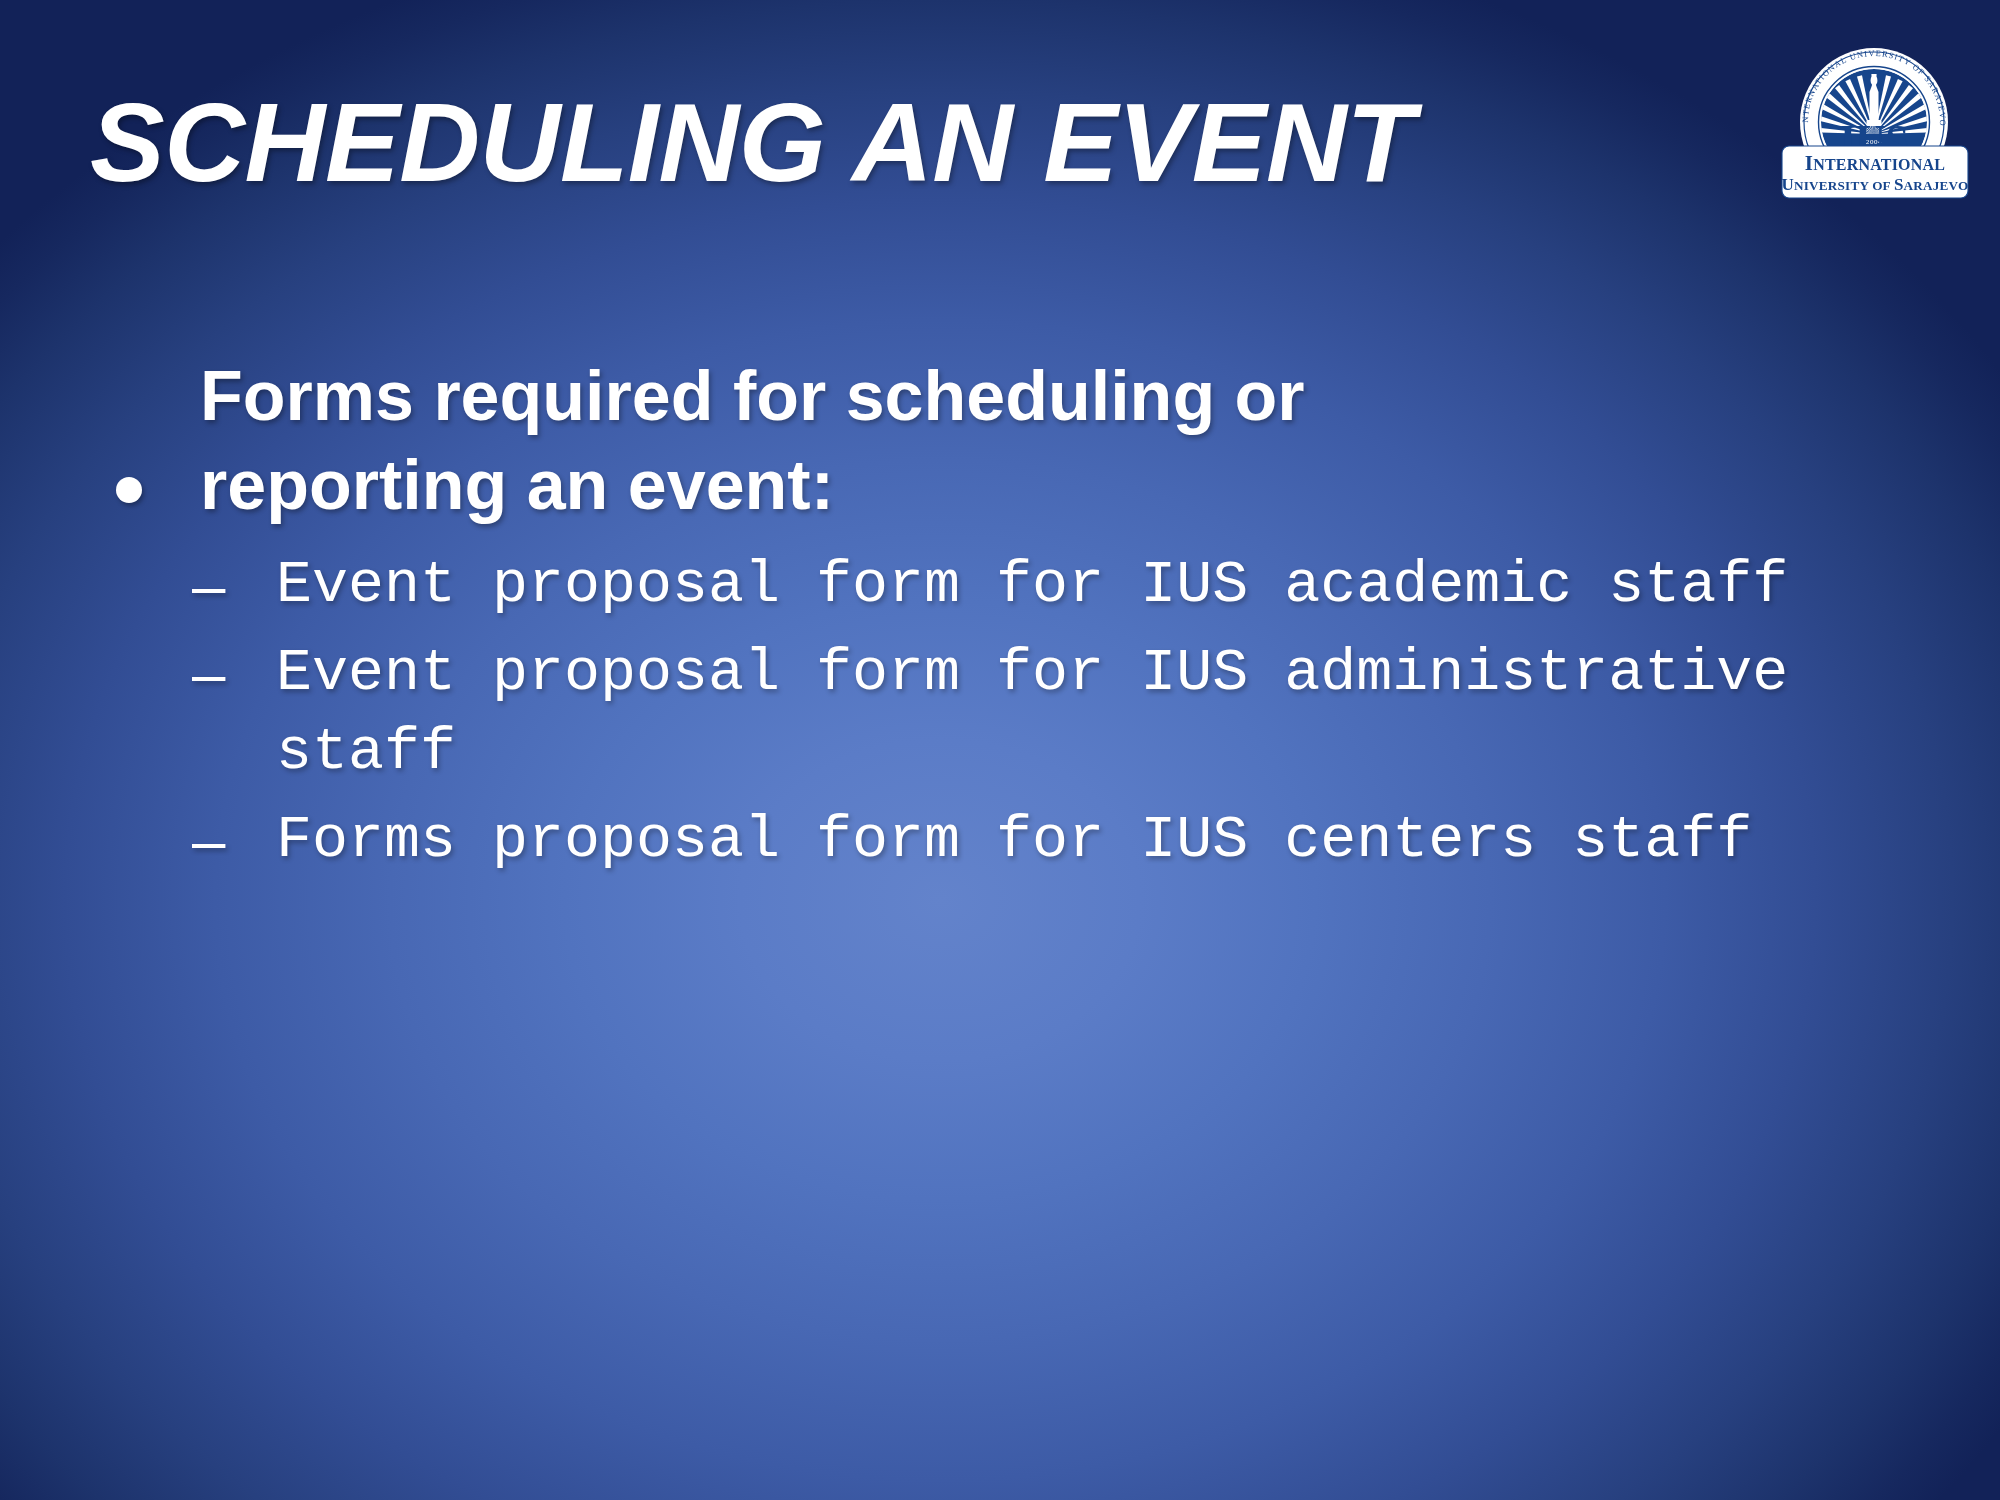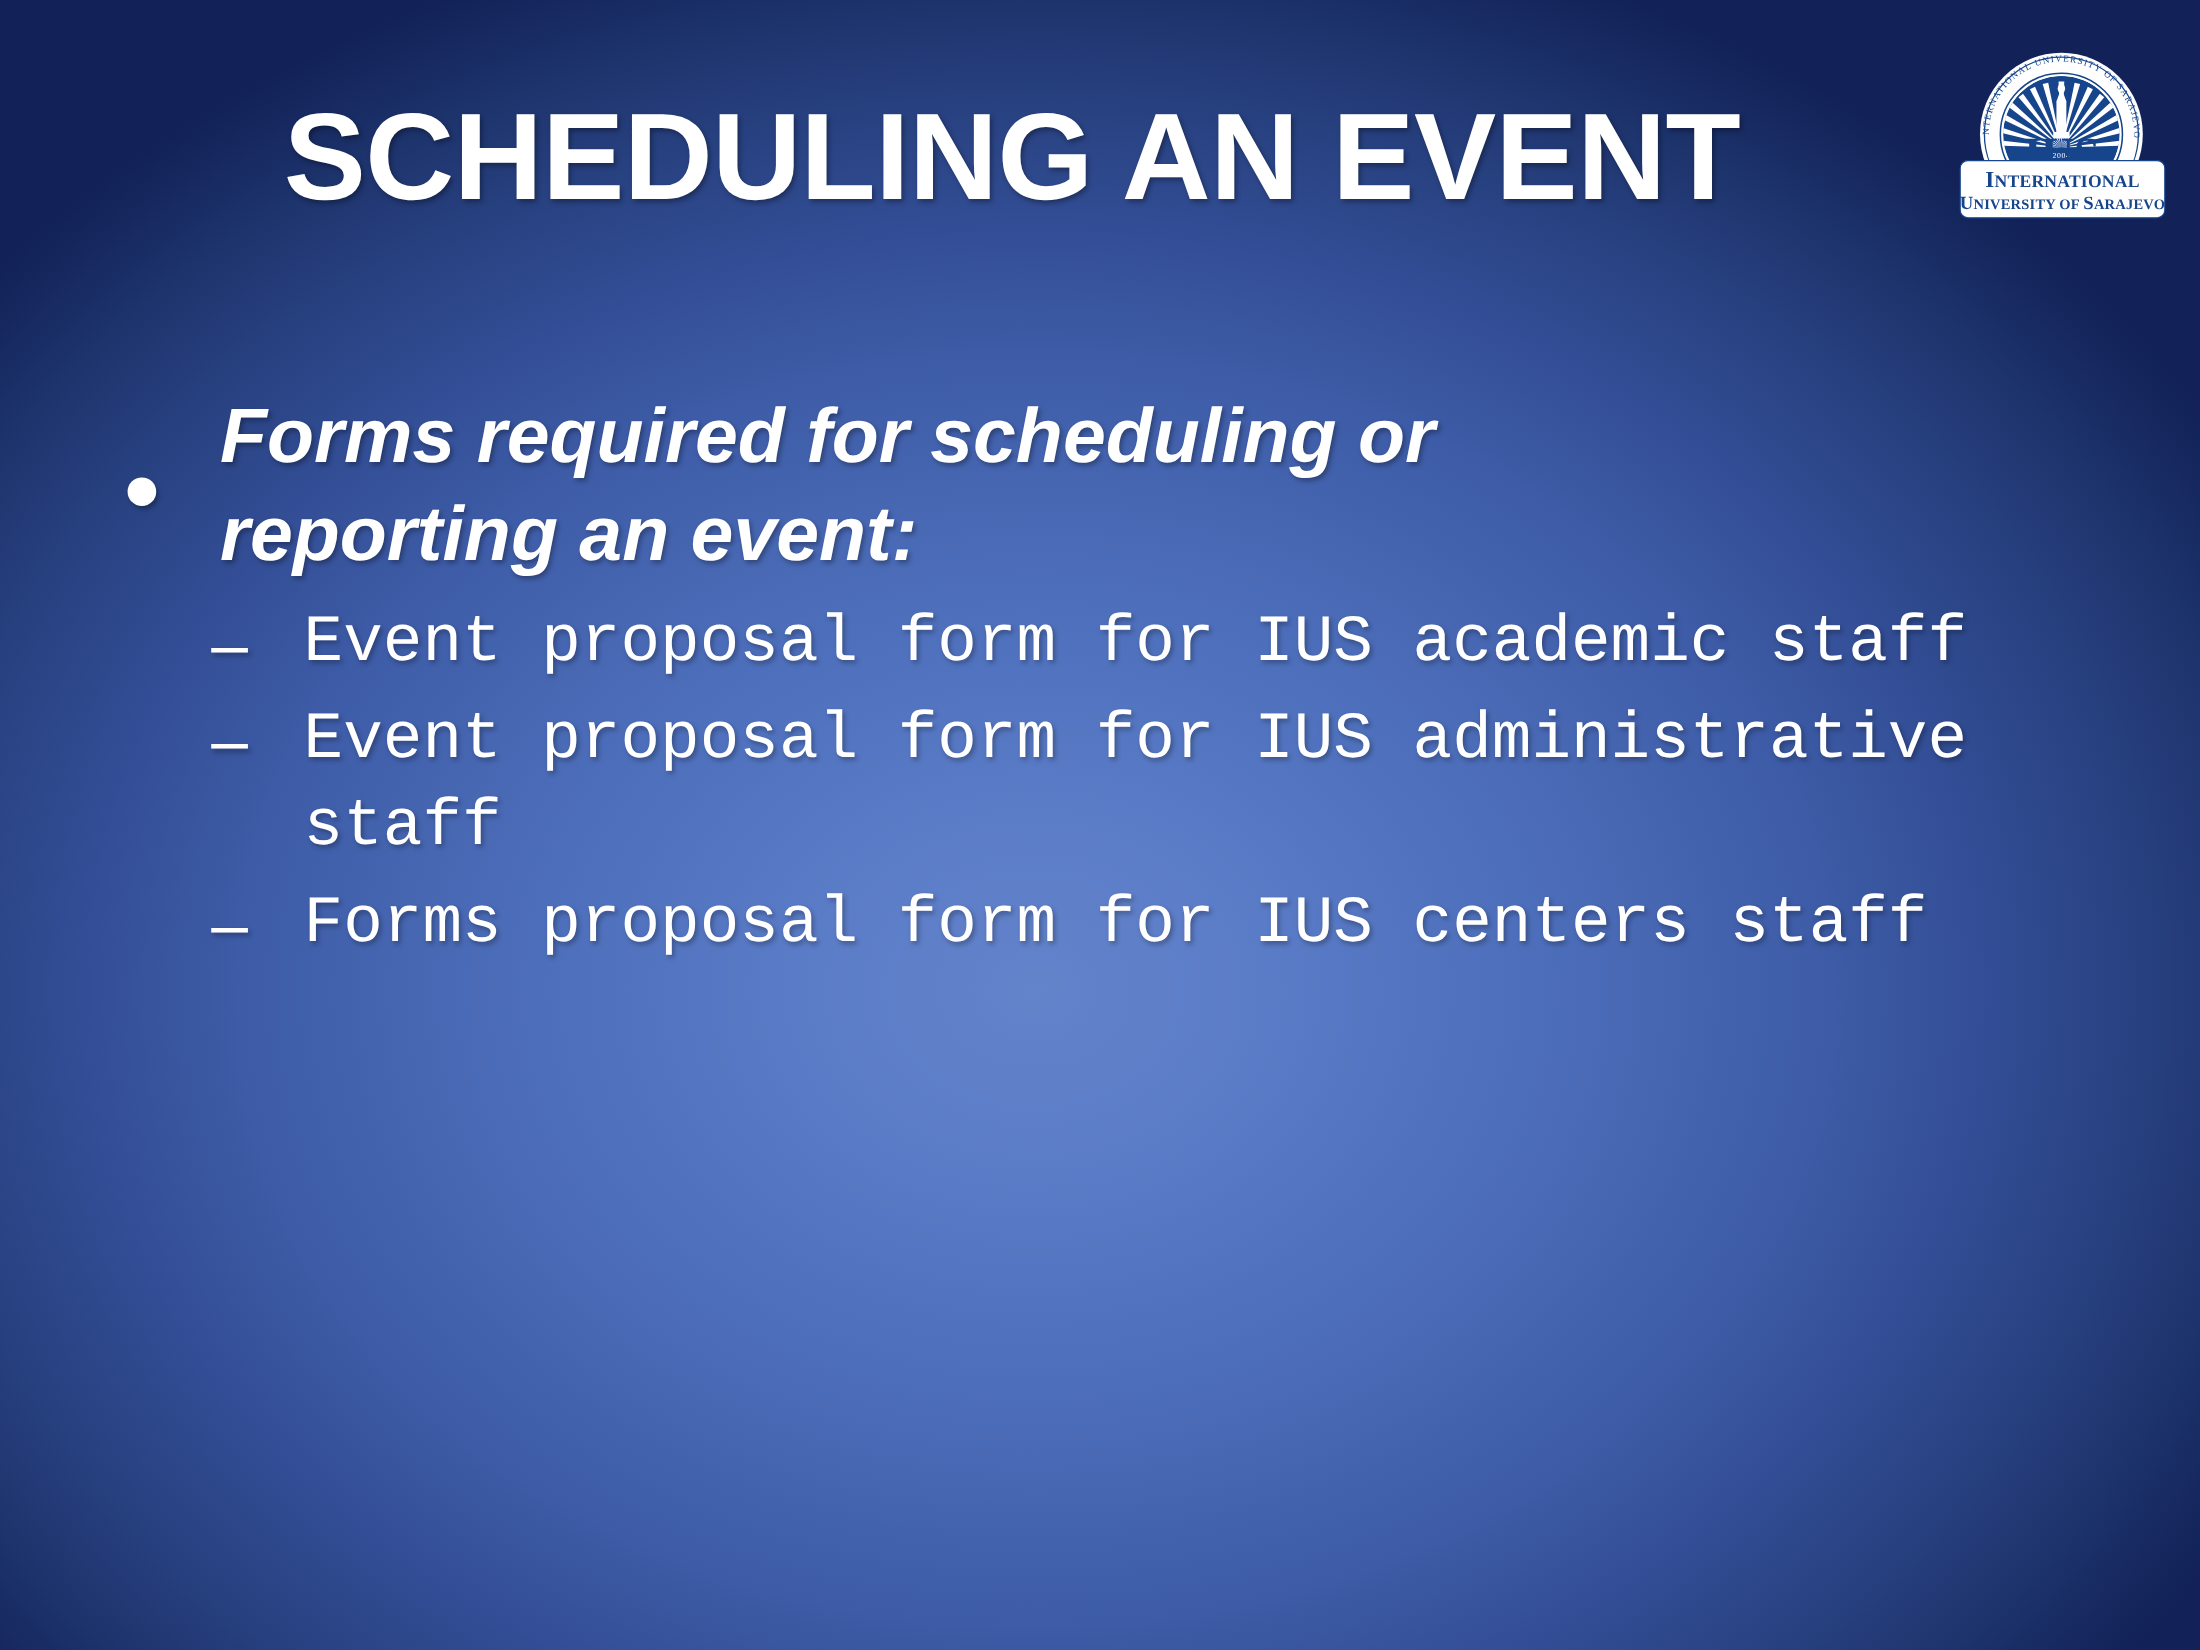--- a/index.html
+++ b/index.html
@@ -33,29 +33,29 @@
         #16285f 96%,
         #122258 100%);
   }
 
   
   #title {
     position: absolute;
     left: 90px;
     top: 80px;
     width: 1660px;
-    text-align: center;
     color: #ffffff;
     font-family: "Liberation Sans", sans-serif;
     font-weight: bold;
     font-size: 112px;
     line-height: 1.12;
     letter-spacing: -0.5px;
     text-shadow: 2px 3px 5px rgba(0,0,0,0.34);
     white-space: nowrap;
+    font-style: italic;
   }
 
   
   #logo {
     position: absolute;
     left: 1768px;
     top: 18px;
     width: 212px;
     height: 190px;
   }
@@ -65,23 +65,22 @@
   #body-content {
     position: absolute;
     left: 96px;
     top: 352px;
     width: 1800px;
   }
 
   .l1-item {
     position: relative;
     display: flex;
-    align-items: center;
+    align-items: flex-end;
     margin-bottom: 16px;
-    font-style: italic;
   }
   .l1-marker {
     flex: 0 0 auto;
     width: 104px;
     position: relative;
     height: 92px;
   }
   .l1-marker .dot {
     position: absolute;
     left: 20px;

